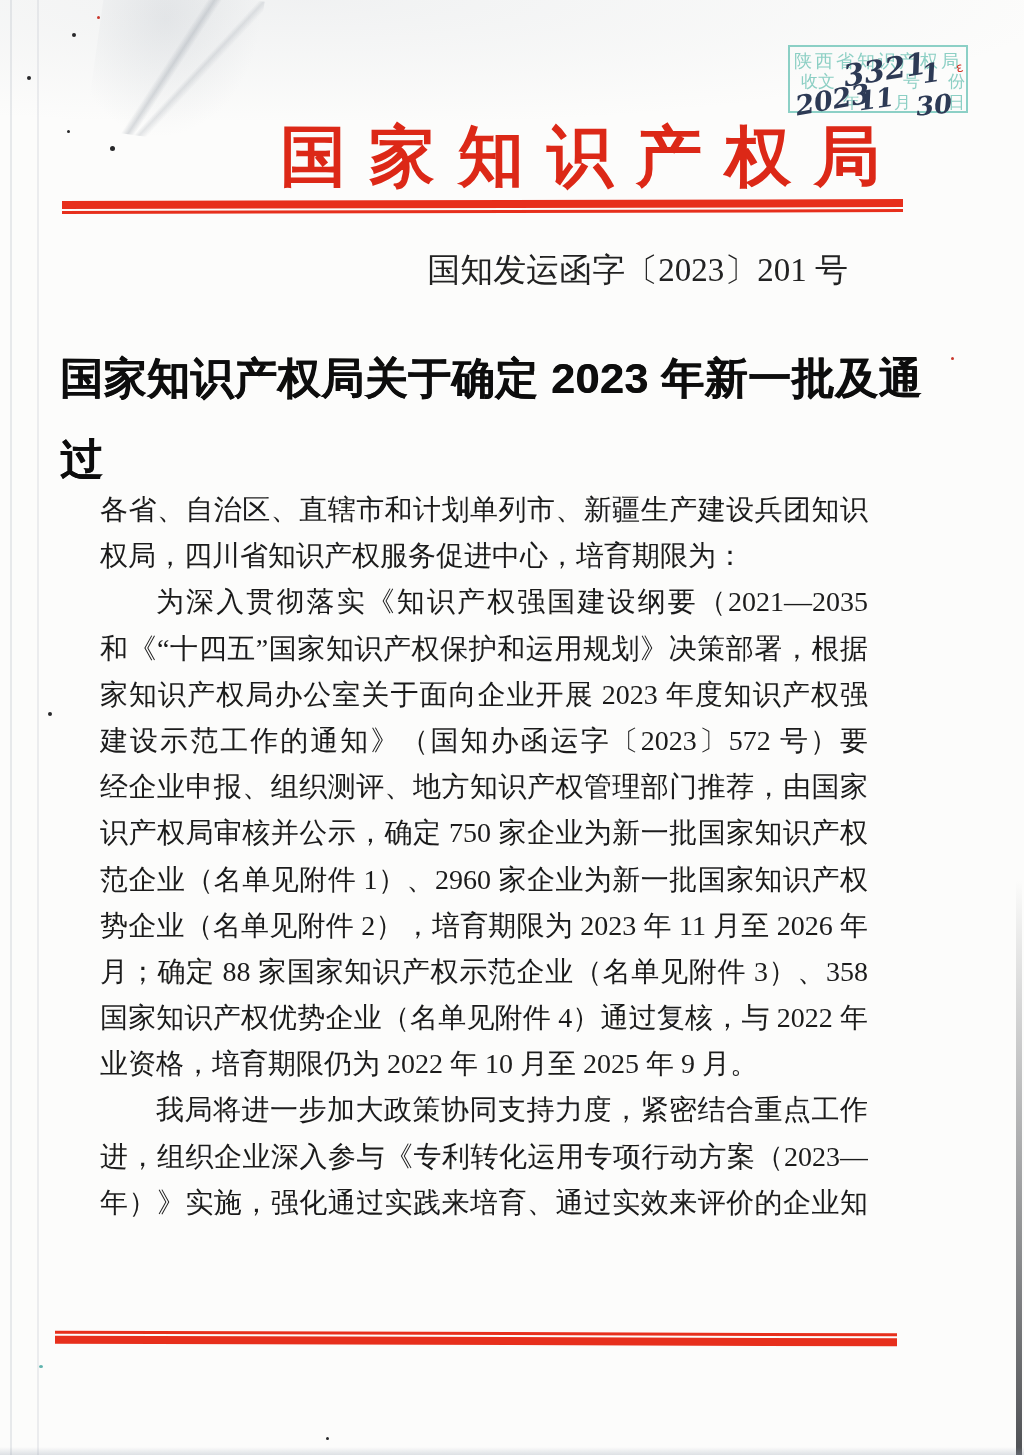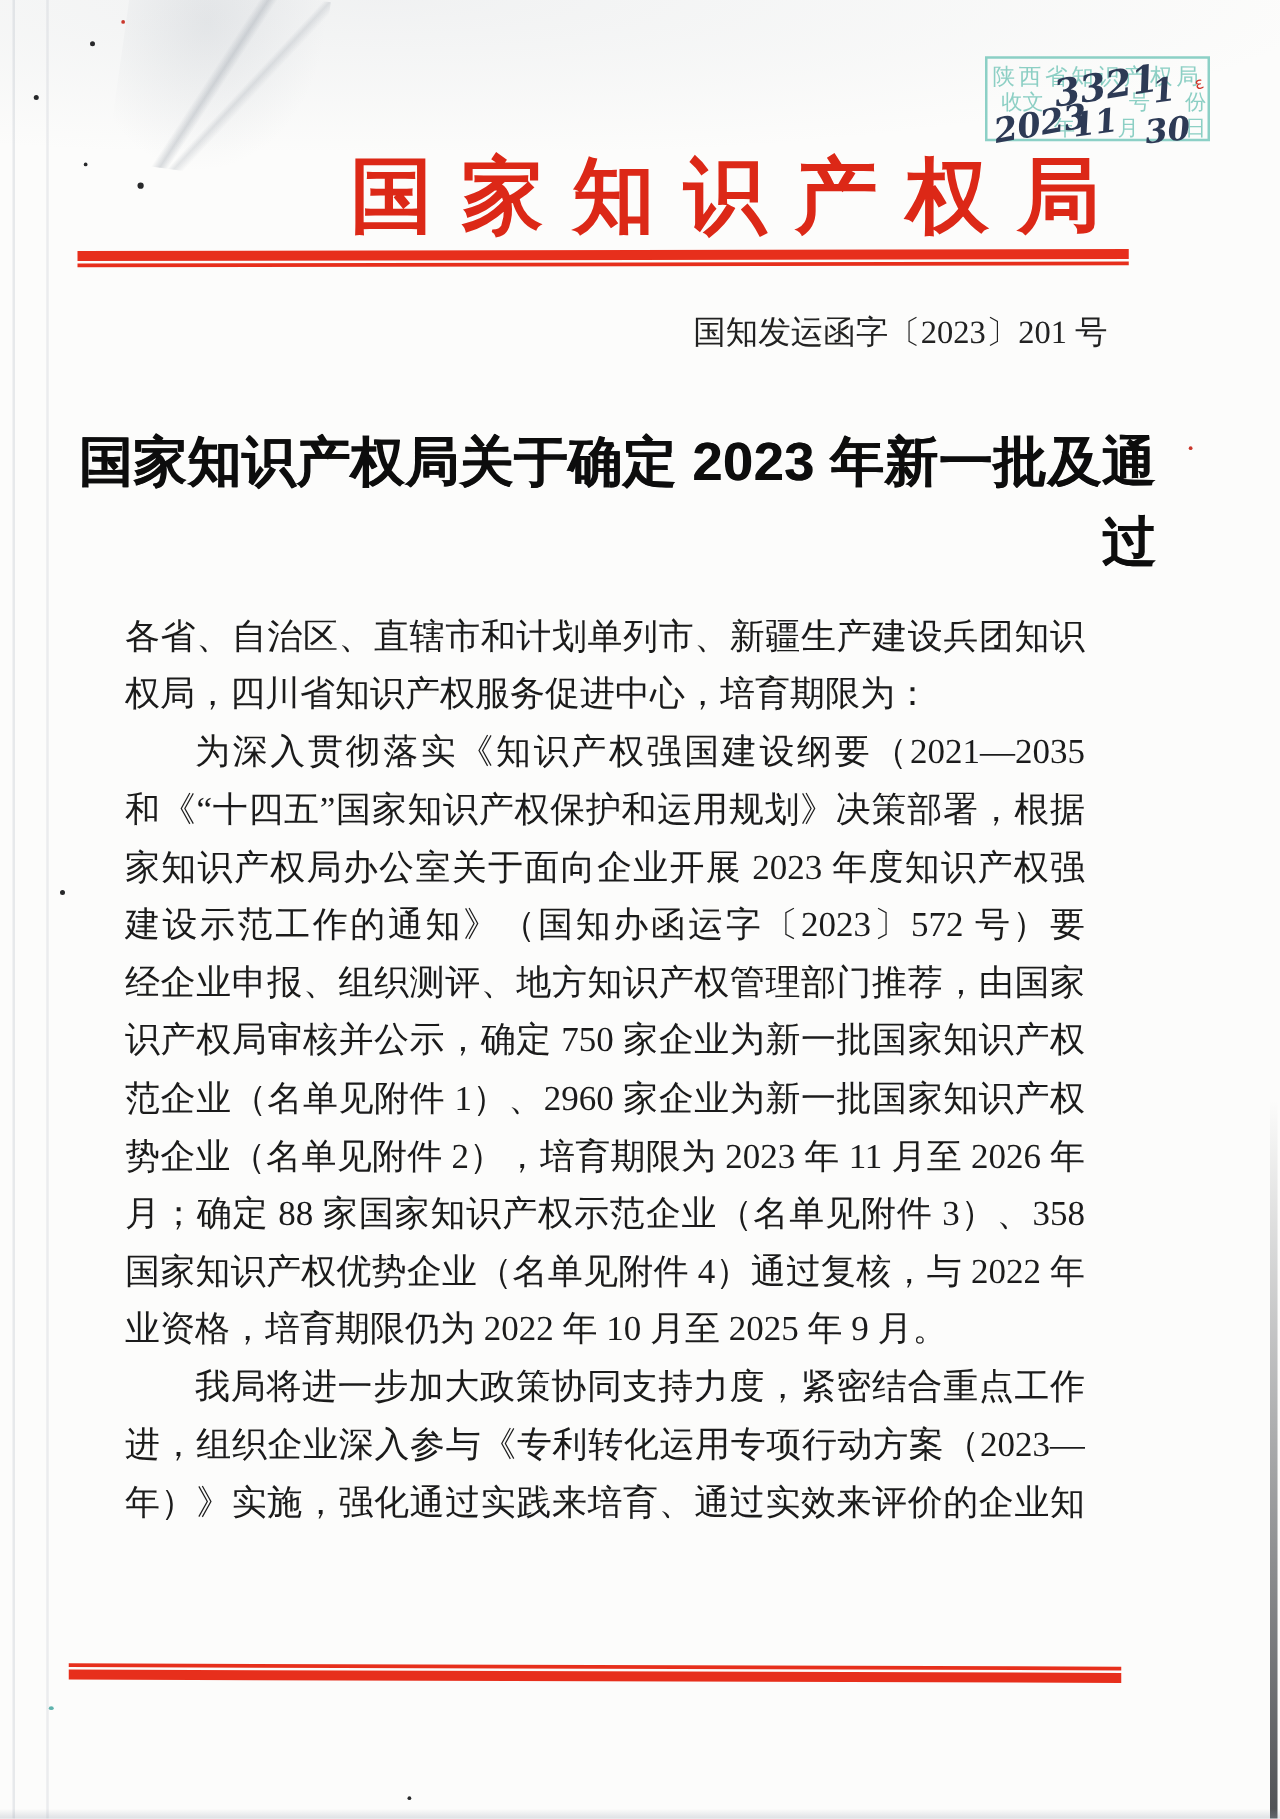--- a/index.html
+++ b/index.html
@@ -45,26 +45,26 @@
   .agency{position:absolute;left:62px;top:112px;width:841px;text-align:right;
     color:#dc2817;font-weight:bold;font-size:66px;letter-spacing:23px;white-space:nowrap;
     font-family:"Liberation Serif","DejaVu Serif",serif;}
   .rule{position:absolute;left:62px;width:841px;}
   .rule-top{top:200px;transform:rotate(-.12deg);}
   .rule .thick{height:8px;background:#e72f1c;}
   .rule .gap{height:2px;background:transparent;}
   .rule .thin{height:2.5px;background:#e72f1c;}
   .rule-bottom{left:55px;top:1332px;width:842px;transform:rotate(.18deg);}
   
-  .docnum{position:absolute;left:416px;top:248px;width:470px;text-align:right;
-    font-size:26px;color:#222;white-space:nowrap;}
+  .docnum{position:absolute;left:378px;top:248px;width:470px;text-align:right;
+    font-size:33px;color:#222;white-space:nowrap;}
   
-  .doc-title{position:absolute;left:60px;top:338px;width:865px;text-align:right;
+  .doc-title{position:absolute;left:60px;top:338px;width:865px;text-align:left;
     font-family:"Liberation Sans","DejaVu Sans",sans-serif;
-    font-weight:900;font-size:43px;line-height:64px;color:#0d0d0d;letter-spacing:.5px;
+    font-weight:900;font-size:43px;line-height:81px;color:#0d0d0d;letter-spacing:.5px;
     text-shadow:.6px 0 0 #0d0d0d;}
   
   .body-text{position:absolute;left:100px;top:487px;width:768px;font-size:28px;color:#1b1b1b;}
   .bl{height:46.2px;line-height:46.2px;white-space:nowrap;}
   .bl.fill{white-space:normal;text-align:justify;text-align-last:justify;height:46.2px;overflow:hidden;}
   .bl.indent{padding-left:56px;}
   .bl.indent.fill{width:712px;}
 </style>
 </head>
 <body>

